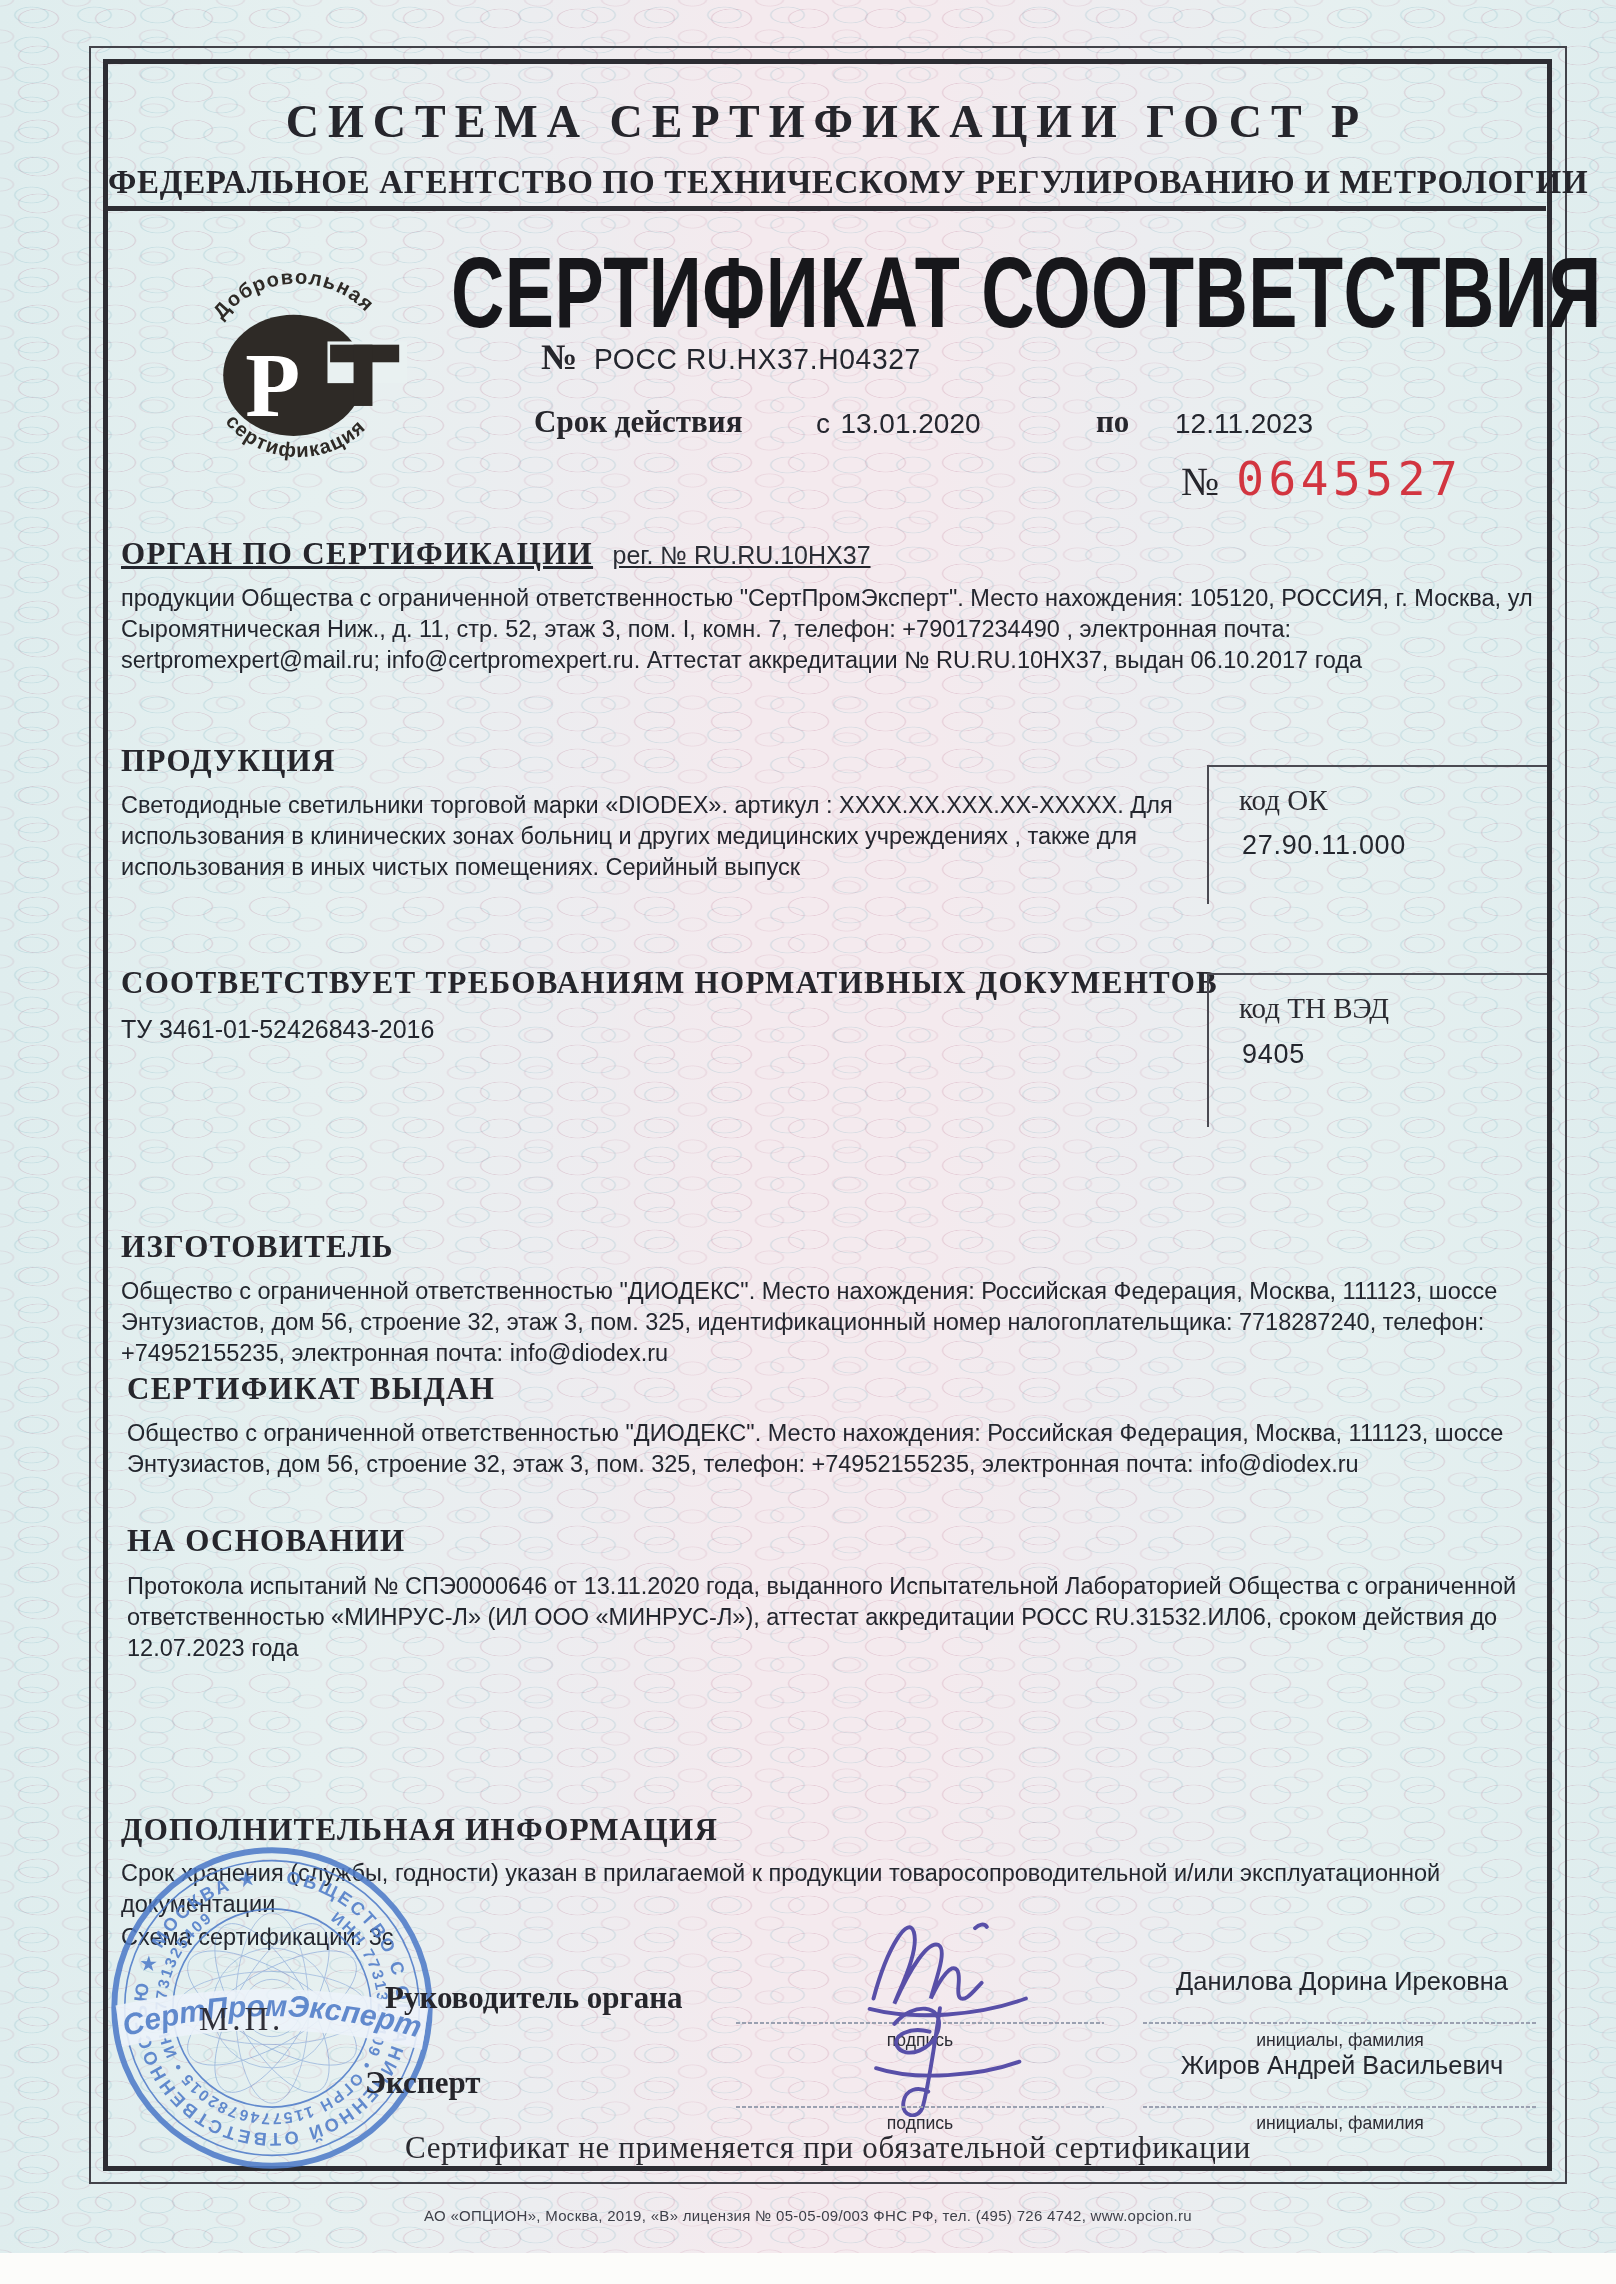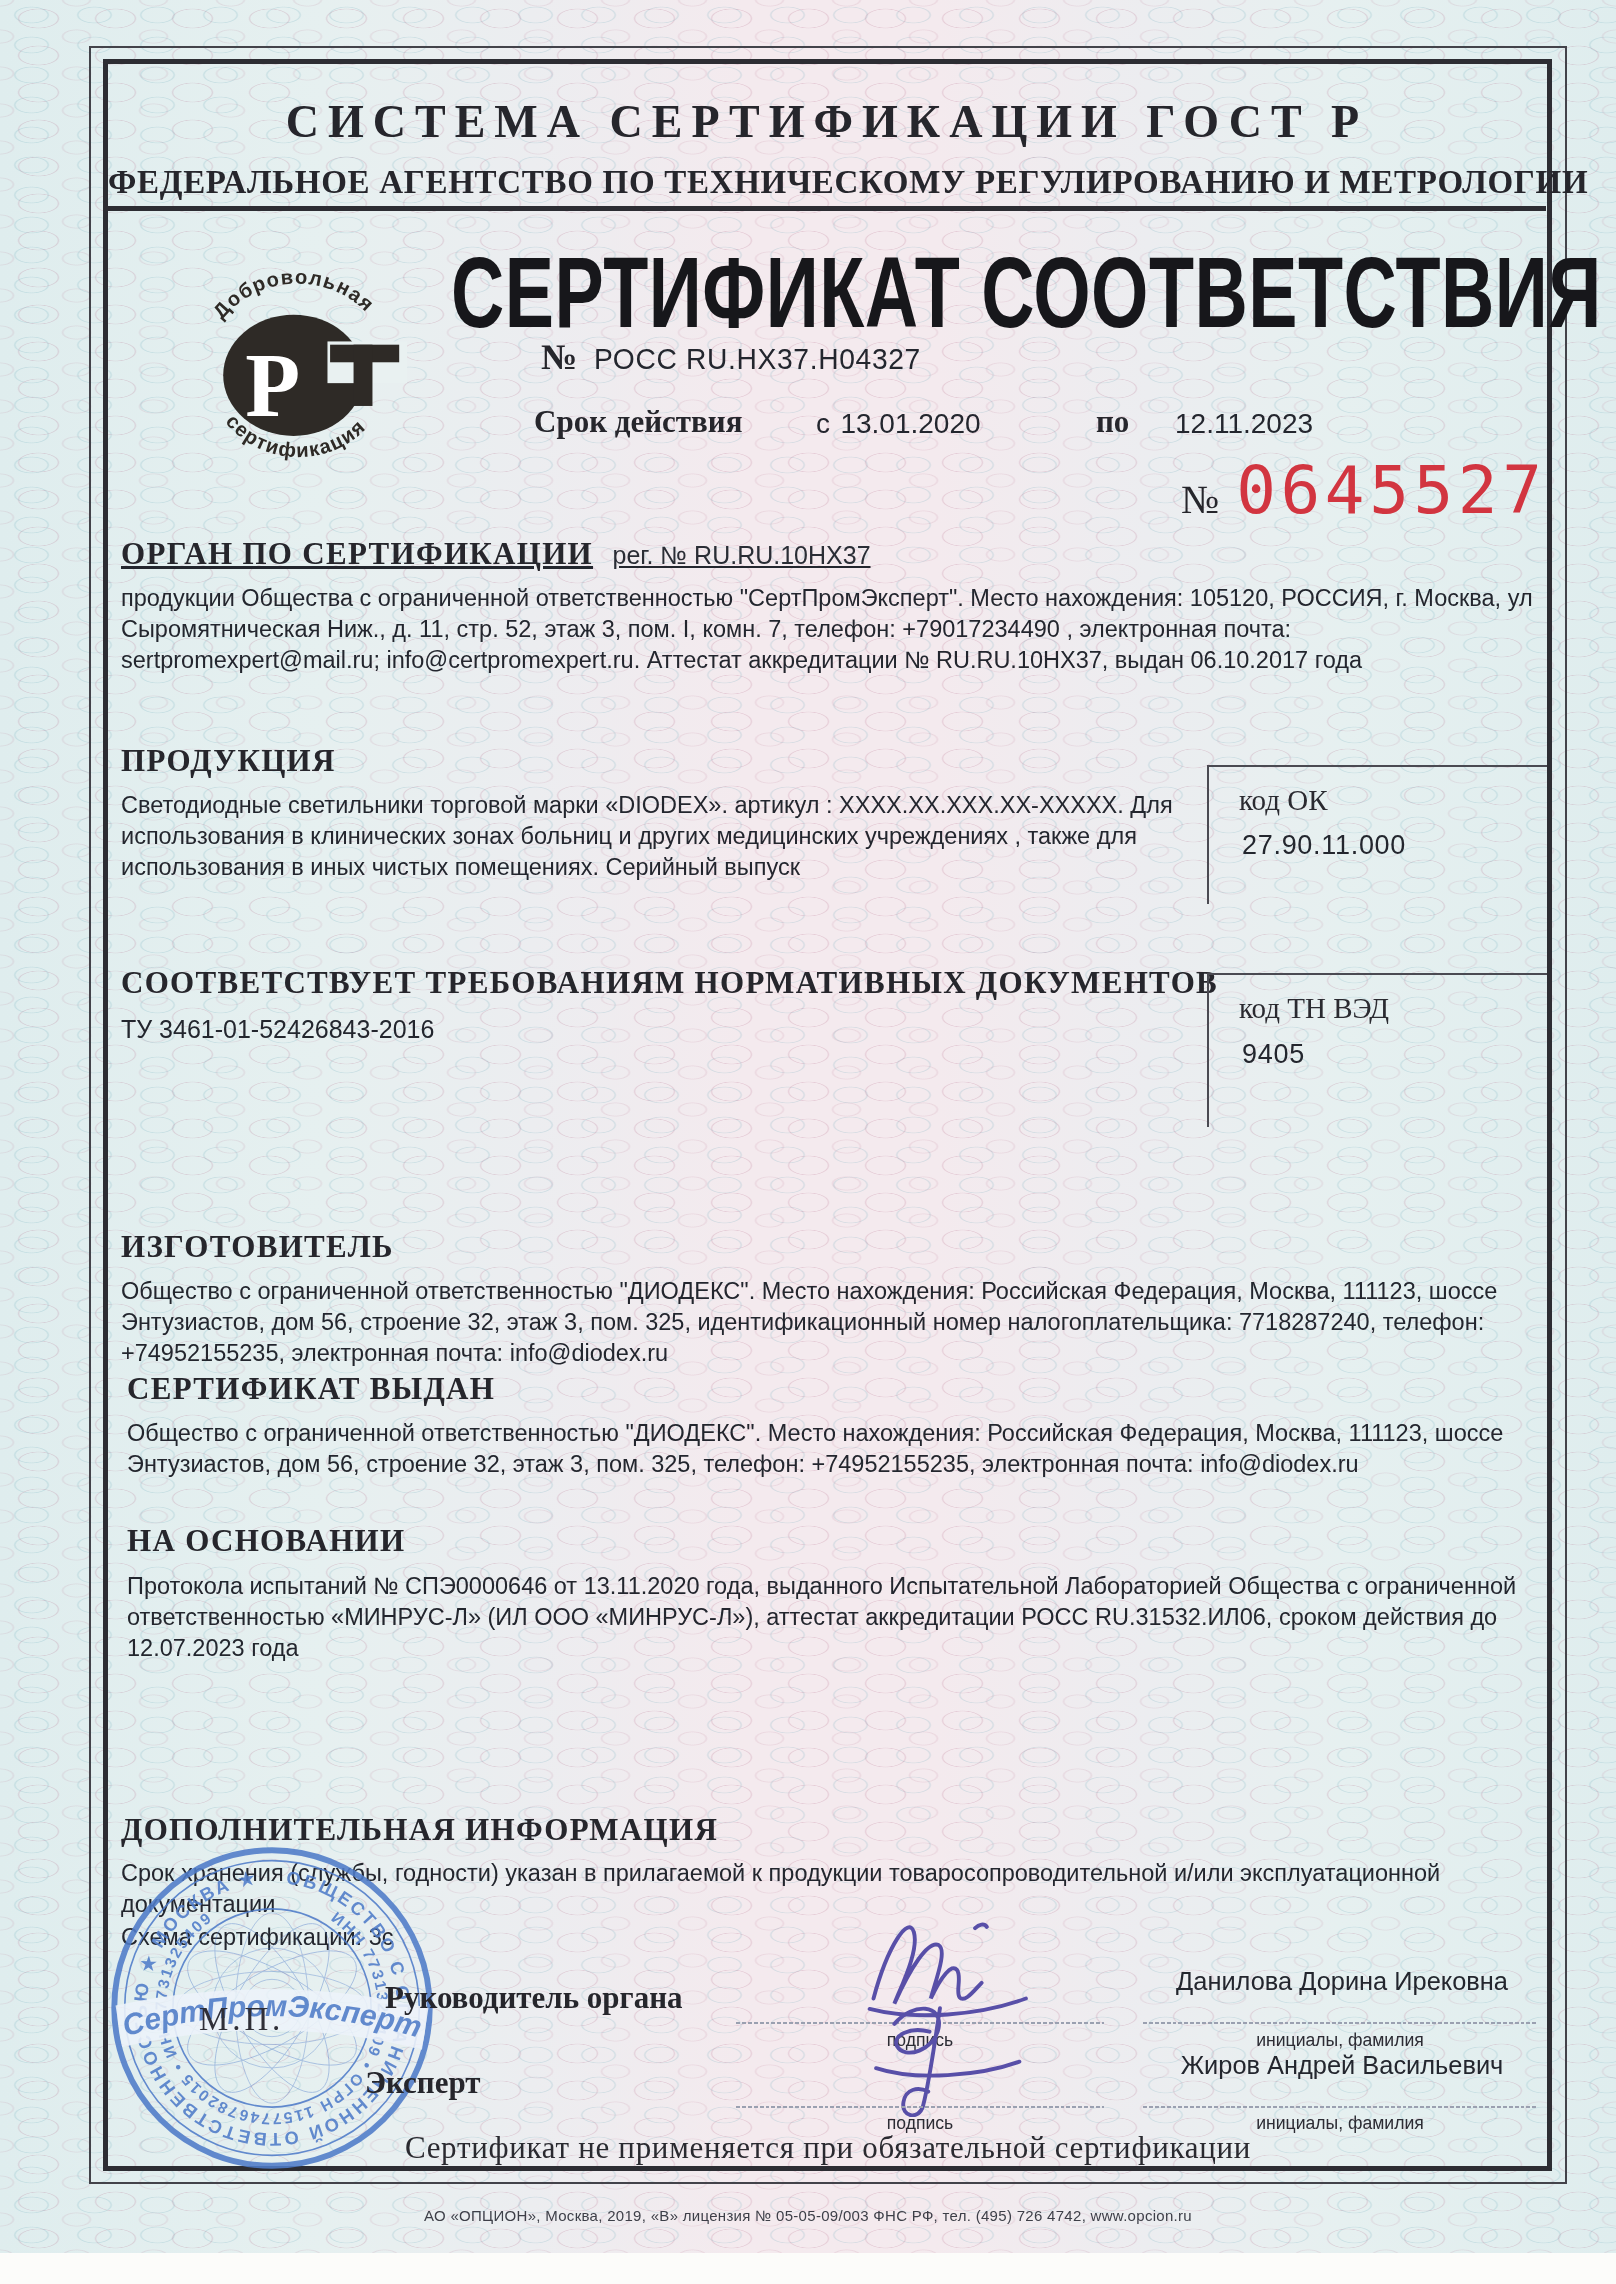--- a/index.html
+++ b/index.html
@@ -24,21 +24,21 @@
       letter-spacing:0.7px;transform:scaleX(.73);transform-origin:left top;white-space:nowrap;}
   .no-row{left:541px;top:336px;display:flex;align-items:baseline;gap:17px;}
   .no-sign{font-family:"Liberation Serif",serif;font-weight:700;font-size:36px;color:#26262c;}
   .no-val{font-size:30px;letter-spacing:0.7px;color:#23262e;transform:scaleX(.94);transform-origin:left bottom;white-space:nowrap;}
   .validity-label{left:534px;top:404px;font-family:"Liberation Serif",serif;font-weight:700;font-size:31px;color:#26262c;white-space:nowrap;}
   .from-row{left:816px;top:408px;display:flex;gap:10.4px;font-size:28px;white-space:nowrap;}
   .to-label{left:1096px;top:404px;font-family:"Liberation Serif",serif;font-weight:700;font-size:31px;color:#26262c;}
   .to-date{left:1175px;top:408px;font-size:28px;white-space:nowrap;}
   .blank-row{left:1181px;top:452px;display:flex;align-items:baseline;gap:17px;}
   .blank-sign{font-family:"Liberation Serif",serif;font-weight:400;font-size:40px;color:#26262c;}
-  .blank-no{font-family:"DejaVu Sans Mono",monospace;font-size:66px;letter-spacing:4.6px;color:#d23540;}
+  .blank-no{font-family:"DejaVu Sans Mono",monospace;font-size:46px;letter-spacing:4.6px;color:#d23540;}
   .sec-head{font-family:"Liberation Serif",serif;font-weight:700;font-size:31px;letter-spacing:1.3px;color:#26262c;white-space:nowrap;}
   .head-row{display:flex;align-items:baseline;gap:19.5px;text-decoration:underline;}
   .reg-label{font-family:"Liberation Sans",sans-serif;font-weight:400;font-size:25px;letter-spacing:0;color:#2a2d35;}
   .body-text{font-size:23.5px;line-height:31px;color:#23262e;text-align:left;}
   .code-box{border-top:2px solid #4a4a52;border-left:2px solid #4a4a52;box-sizing:border-box;}
   .code-label{font-family:"Liberation Serif",serif;font-size:29px;color:#2a2a30;}
   .code-value{font-size:27px;color:#23262e;letter-spacing:0.7px;}
   .mp{font-family:"Liberation Serif",serif;font-size:33px;letter-spacing:3.9px;color:#2f2f38;}
   .sig-label{font-family:"Liberation Serif",serif;font-weight:700;font-size:31px;color:#26262c;white-space:nowrap;}
   .sig-line{height:2px;background:repeating-linear-gradient(90deg,#9aa0b0 0 3.9px,rgba(154,160,176,0) 3.9px 5.9px);}

